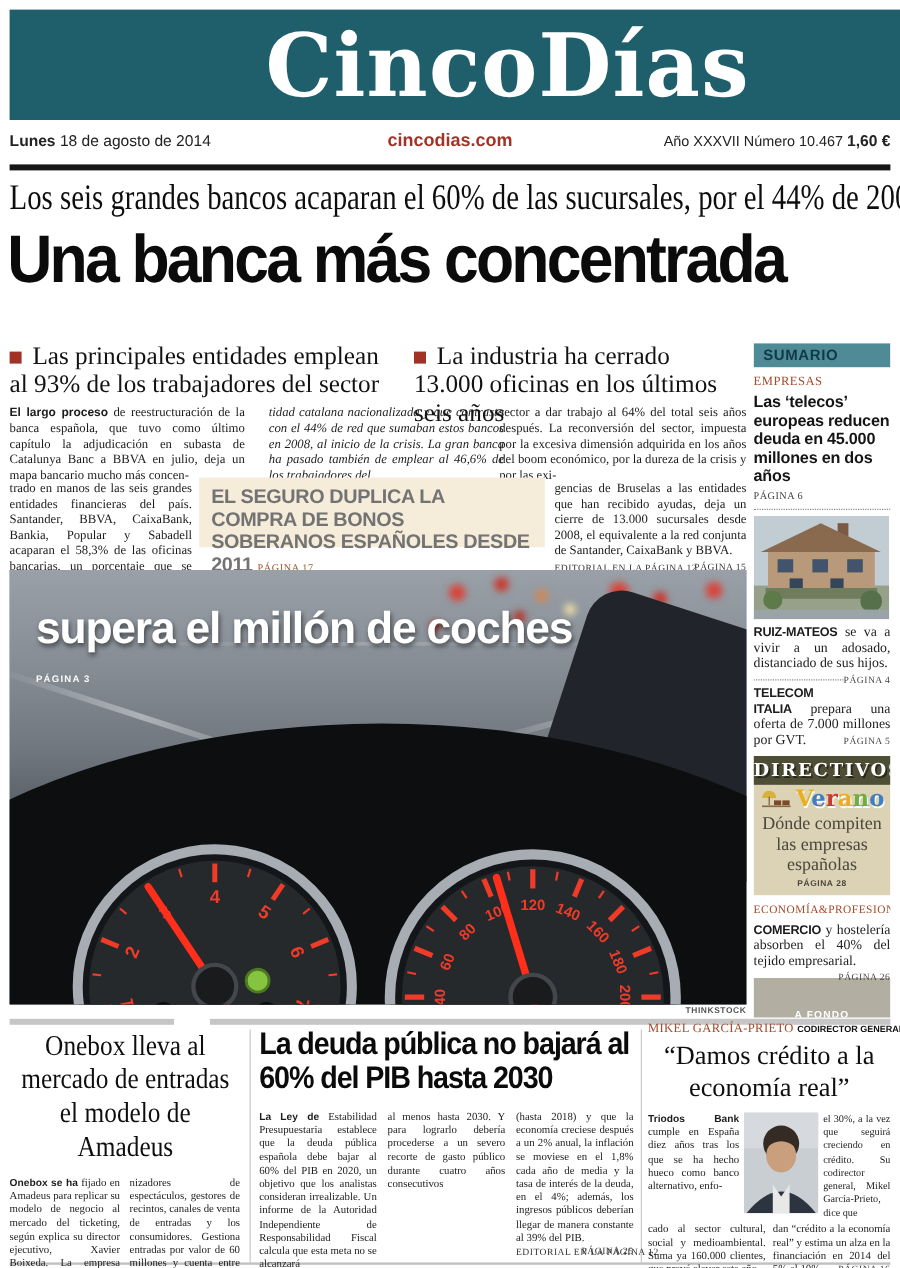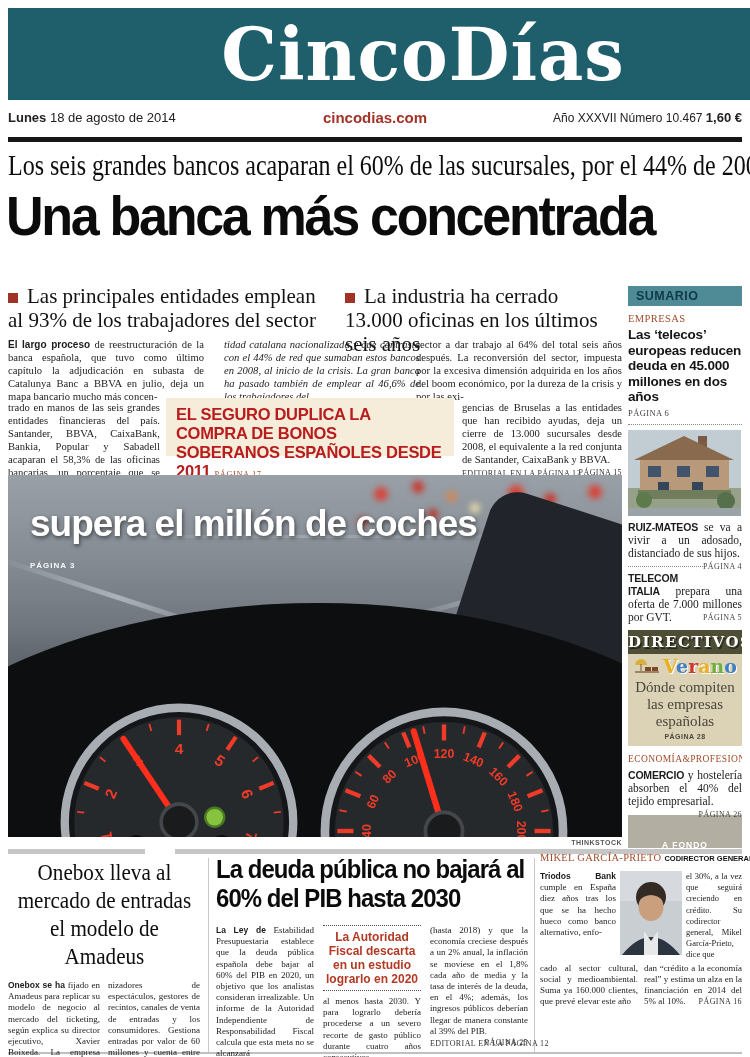--- a/index.html
+++ b/index.html
@@ -37,21 +37,21 @@
   .col2a{left:224px;top:338px;width:196px;font-style:italic;}
   .col3a{left:416px;top:338px;width:206px;}
   .col3b{left:462px;top:401px;width:160px;}
   .pg{font-size:8px;letter-spacing:.4px;color:#333;white-space:nowrap;}
   .pg.ed{display:block;text-align:right;margin-top:1px;}
   .pg.inline-r{float:right;}
 
   .promo{position:absolute;left:166px;top:398px;width:288px;height:58px;background:#F5ECDA;
          padding:7px 10px;box-sizing:border-box;}
   .promo-text{font-family:"Liberation Sans",sans-serif;font-weight:bold;font-size:16.5px;line-height:19px;
-              color:#b91c1c;letter-spacing:-0.3px;display:inline;}
+              color:#737373;letter-spacing:-0.3px;display:inline;}
   .promo-page{font-size:8.5px;color:#A2542F;letter-spacing:.5px;}
 
   
   .photo{position:absolute;left:8px;top:475px;width:614px;height:362px;margin:0;overflow:hidden;background:#6a7078;}
   .sky{position:absolute;left:0;top:0;width:100%;height:190px;
        background:linear-gradient(180deg,#99a0a7 0%,#848b93 45%,#70767e 80%,#5e646b 100%);}
   .streak{position:absolute;background:linear-gradient(90deg,rgba(215,220,224,0),rgba(215,220,224,.55),rgba(215,220,224,0));height:5px;}
   .s1{left:-20px;top:120px;width:260px;transform:rotate(18deg);}
   .s2{left:380px;top:110px;width:260px;transform:rotate(-15deg);}
   .s3{left:60px;top:60px;width:500px;height:3px;opacity:.5;}
@@ -341,29 +341,29 @@
       <p class="mini"><b>Onebox se ha</b><span> fijado en Amadeus para replicar su modelo de negocio al mercado del ticketing, según explica su director ejecutivo, Xavier Boixeda. La empresa española ofrece una plataforma tecnológica para la venta y distribución de entradas que conecta a orga-</span></p>
       <p class="mini"><span>nizadores de espectáculos, gestores de recintos, canales de venta de entradas y los consumidores. Gestiona entradas por valor de 60 millones y cuenta entre sus clientes con el FC Barcelona, el Atlético de Madrid o el Teatro Calderón de Madrid.</span> </p>
     </div>
   </article>
 
   <article class="deuda">
     <h2>La deuda pública no bajará al 60% del PIB hasta 2030</h2>
     <div class="cols3">
       <p class="mini"><b>La Ley de</b><span> Estabilidad Presupuestaria establece que la deuda pública española debe bajar al 60% del PIB en 2020, un objetivo que los analistas consideran irrealizable. Un informe de la Autoridad Independiente de Responsabilidad Fiscal calcula que esta meta no se alcanzará</span></p>
       <div>
-        <div class="inset">La Autoridad Fiscal descarta en un estudio lograrlo en 2020</div>
         <p class="mini">al menos hasta 2030. Y para lograrlo debería procederse a un severo recorte de gasto público durante cuatro años consecutivos</p>
       </div>
       <p class="mini"><span>(hasta 2018) y que la economía creciese después a un 2% anual, la inflación se moviese en el 1,8% cada año de media y la tasa de interés de la deuda, en el 4%; además, los ingresos públicos deberían llegar de manera constante al 39% del PIB.</span> <span class="pg inline-r">PÁGINA 25</span><span class="pg ed">EDITORIAL EN LA PÁGINA 12</span></p>
     </div>
   </article>
 
   <article class="triodos">
     <div class="tk"><span class="tk-name">MIKEL GARCÍA-PRIETO</span> <span class="tk-role">CODIRECTOR GENERAL DE TRIODOS BANK</span></div>
+    <h2>“Damos crédito a la economía real”</h2>
     <div class="trow1">
       <p class="mini tc1"><b>Triodos Bank</b><span> cumple en España diez años tras los que se ha hecho hueco como banco alternativo, enfo-</span></p>
       <svg class="portrait" viewBox="0 0 62 84">
         <rect x="0" y="0" width="62" height="84" fill="#c9ced3"></rect>
         <rect x="0" y="0" width="62" height="30" fill="#d6dade"></rect>
         <path d="M2,84 Q31,48 60,84 Z" fill="#2c3440"></path>
         <path d="M24,60 L31,70 L38,60 L38,84 L24,84 Z" fill="#e8e8e8"></path>
         <circle cx="31" cy="26" r="15" fill="#332b24"></circle>
         <ellipse cx="31" cy="36" rx="12.5" ry="14" fill="#c99f7d"></ellipse>
         <path d="M18,30 Q31,18 44,30 L44,24 Q31,12 18,24 Z" fill="#332b24"></path>

